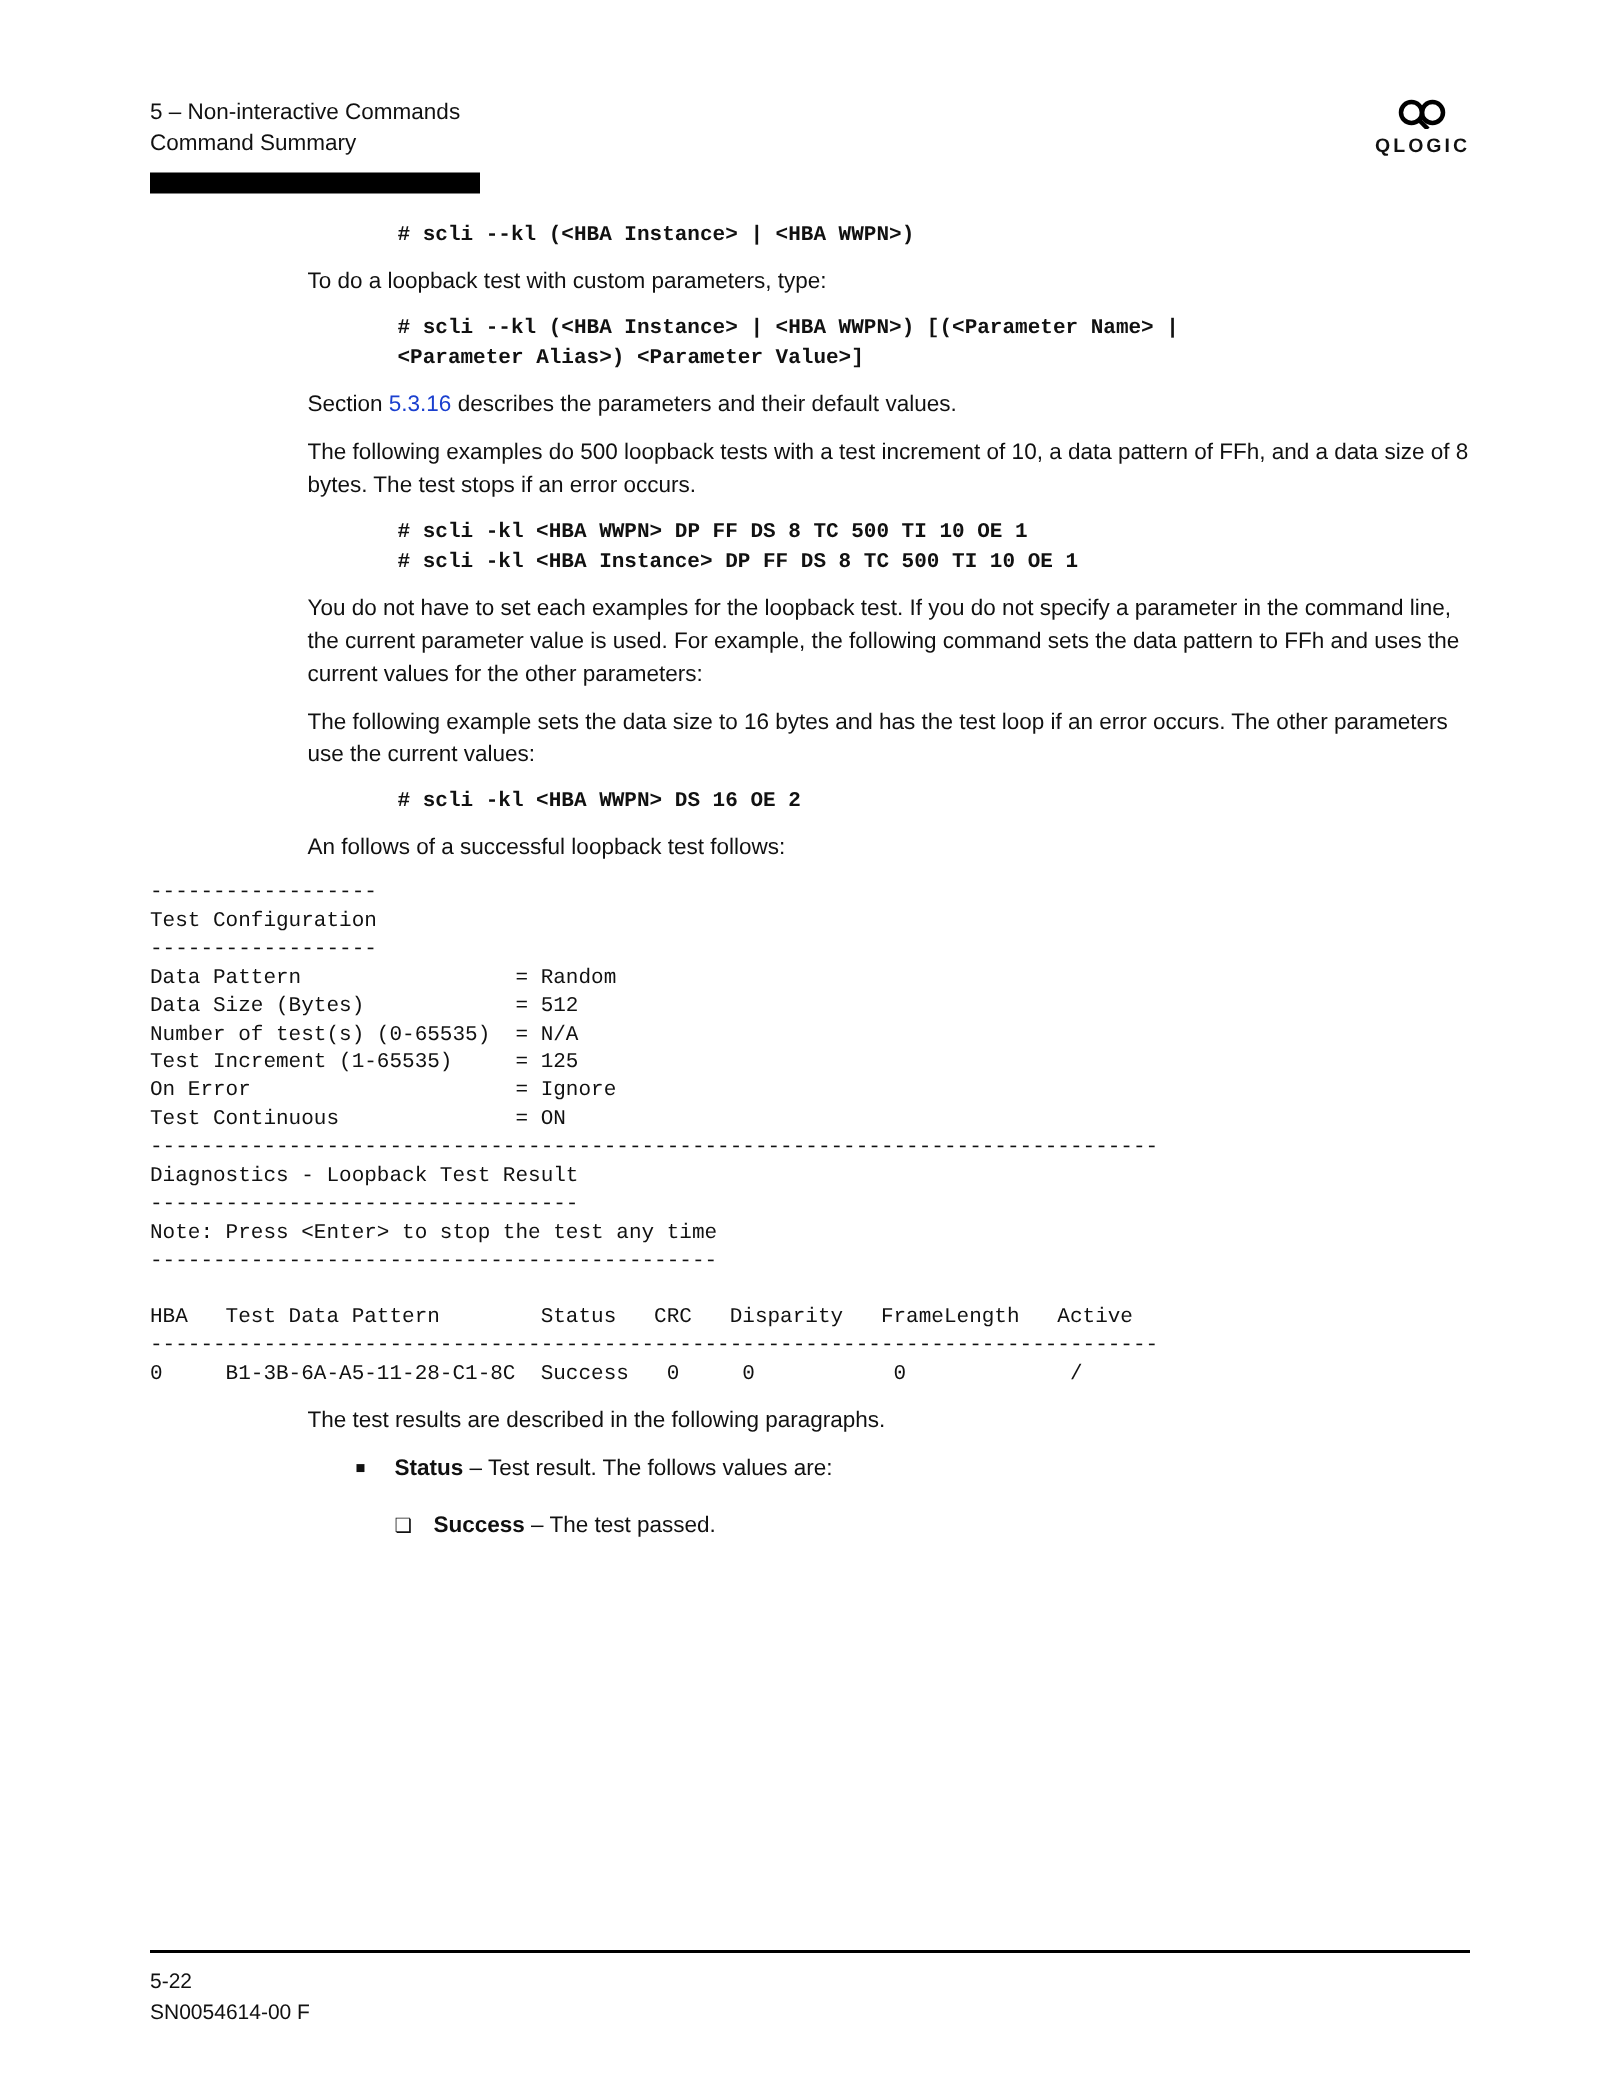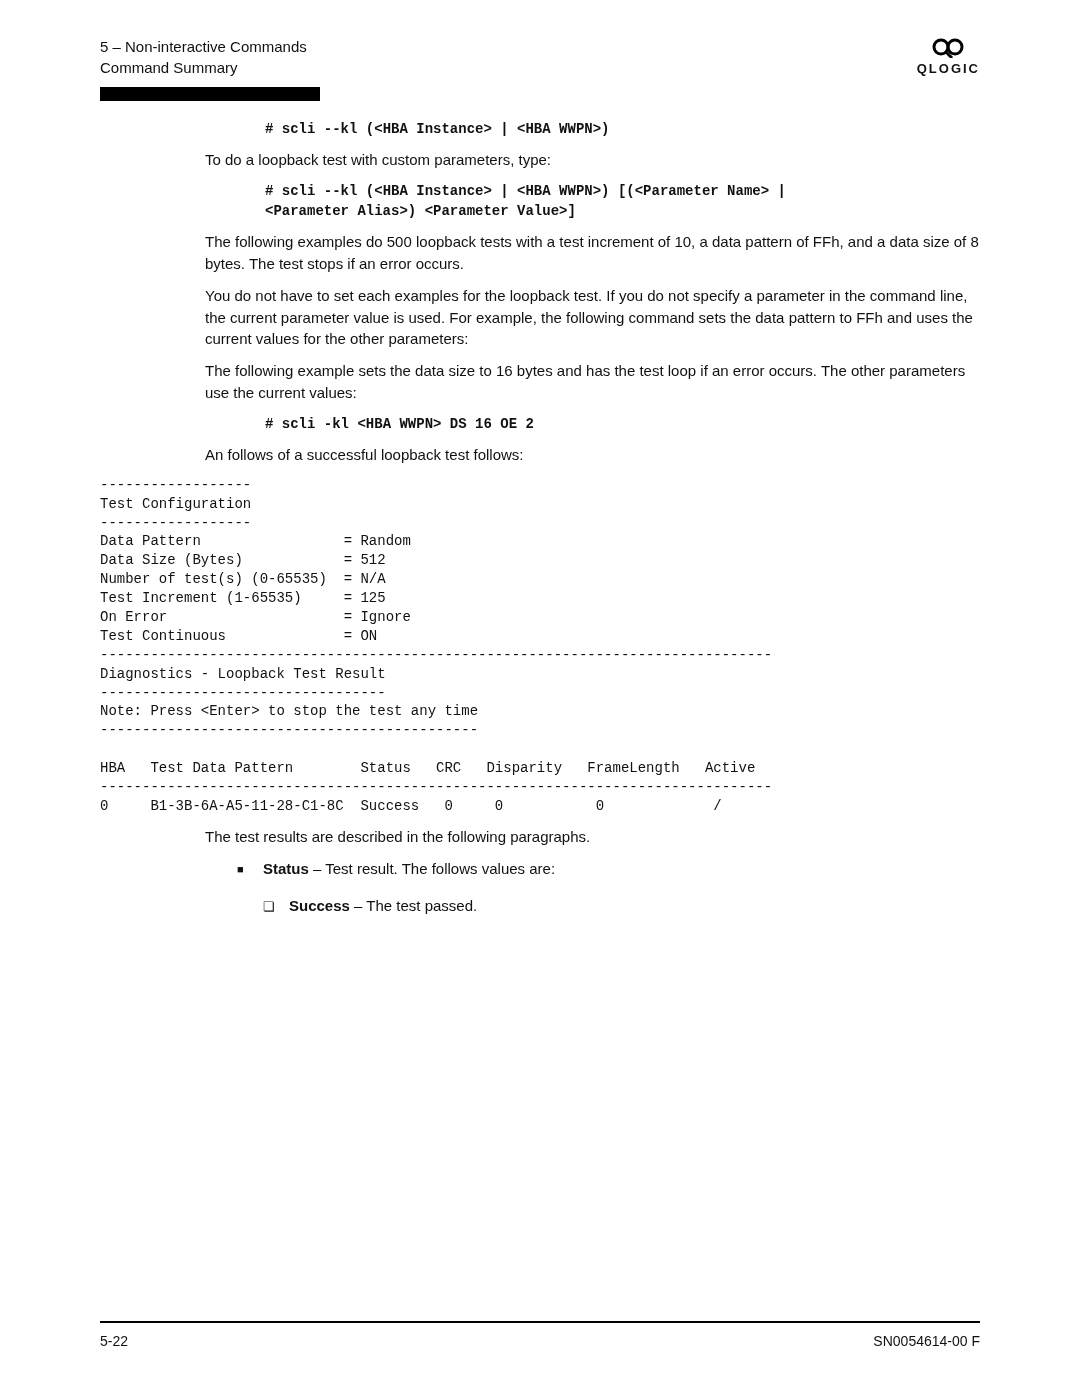--- a/index.html
+++ b/index.html
@@ -9,21 +9,21 @@
     color: #111;
     background: #fff;
     margin: 0;
     padding: 0;
     width: 1080px;
     height: 1397px;
     position: relative;
     box-sizing: border-box;
   }
   .page {
-    padding: 36px 100px 40px 100px;
+    padding: 64px 100px 40px 100px;
     box-sizing: border-box;
     height: 100%;
     position: relative;
   }
   .header {
     display: flex;
     justify-content: space-between;
     align-items: flex-start;
   }
   .header-left {
@@ -87,20 +87,21 @@
   .footer {
     position: absolute;
     left: 100px;
     right: 100px;
     bottom: 46px;
     border-top: 2px solid #000;
     padding-top: 8px;
     display: flex;
     justify-content: space-between;
     font-size: 14px;
+    flex-direction: column;
   }
 </style>
 </head>
 <body>
 
 <div class="page">
 
   <div class="header">
     <div class="header-left">
       <div>5 – Non-interactive Commands</div>
@@ -121,23 +122,26 @@
   <div style="height:18px"></div>
 
   <div class="body-indent">
     <div class="cmd"><span># scli --kl (&lt;</span><span class="var">HBA Instance</span><span>&gt; | &lt;</span><span class="var">HBA WWPN</span><span>&gt;)</span></div>
 
     <div class="para">To do a loopback test with custom parameters, type:</div>
 
     <div class="cmd"><span># scli --kl (&lt;</span><span class="var">HBA Instance</span><span>&gt; | &lt;</span><span class="var">HBA WWPN</span><span>&gt;) [(&lt;</span><span class="var">Parameter Name</span><span>&gt; |</span>
 <span>&lt;</span><span class="var">Parameter Alias</span><span>&gt;) &lt;</span><span class="var">Parameter Value</span><span>&gt;]</span></div>
 
+    <div class="para"><span>Section </span><span class="link">5.3.16</span><span> describes the parameters and their default values.</span></div>
 
     <div class="para">The following examples do 500 loopback tests with a test increment of 10, a data pattern of FFh, and a data size of 8 bytes. The test stops if an error occurs.</div>
 
+    <div class="cmd"><span># scli -kl &lt;</span><span class="var">HBA WWPN</span><span>&gt; DP FF DS 8 TC 500 TI 10 OE 1</span>
+<span># scli -kl &lt;</span><span class="var">HBA Instance</span><span>&gt; DP FF DS 8 TC 500 TI 10 OE 1</span></div>
 
     <div class="para">You do not have to set each examples for the loopback test. If you do not specify a parameter in the command line, the current parameter value is used. For example, the following command sets the data pattern to FFh and uses the current values for the other parameters:</div>
 
 
     <div class="para">The following example sets the data size to 16 bytes and has the test loop if an error occurs. The other parameters use the current values:</div>
 
     <div class="cmd"><span># scli -kl &lt;</span><span class="var">HBA WWPN</span><span>&gt; DS 16 OE 2</span></div>
 
     <div class="para">An follows of a successful loopback test follows:</div>
   </div>

